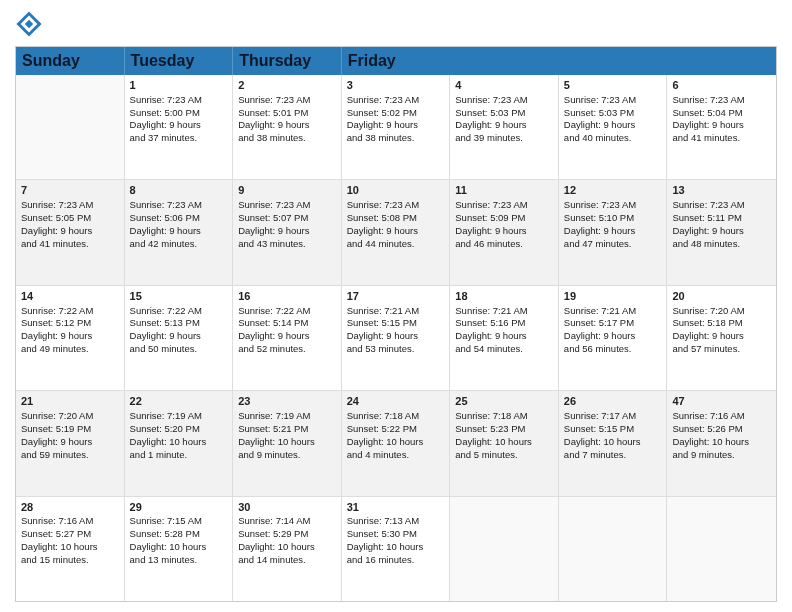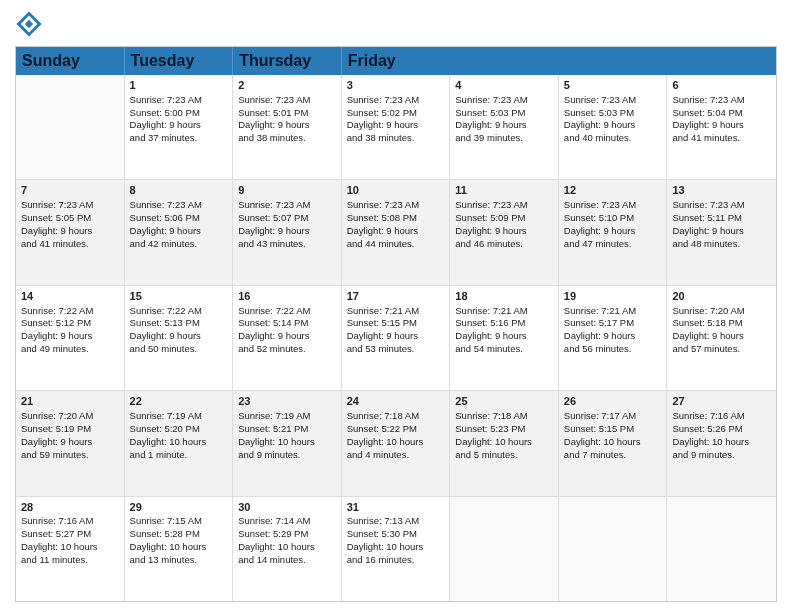--- a/index.html
+++ b/index.html
@@ -317,34 +317,34 @@
             <div>and 5 minutes.</div>
           </div>
           <div class="cal-cell">
             <span class="day-num">26</span>
             <div>Sunrise: 7:17 AM</div>
             <div>Sunset: 5:15 PM</div>
             <div>Daylight: 10 hours</div>
             <div>and 7 minutes.</div>
           </div>
           <div class="cal-cell">
-            <span class="day-num">27</span>
+            <span class="day-num">47</span>
             <div>Sunrise: 7:16 AM</div>
             <div>Sunset: 5:26 PM</div>
             <div>Daylight: 10 hours</div>
             <div>and 9 minutes.</div>
           </div>
         </div>
         <div class="cal-row">
           <div class="cal-cell">
             <span class="day-num">28</span>
             <div>Sunrise: 7:16 AM</div>
             <div>Sunset: 5:27 PM</div>
             <div>Daylight: 10 hours</div>
-            <div>and 11 minutes.</div>
+            <div>and 15 minutes.</div>
           </div>
           <div class="cal-cell">
             <span class="day-num">29</span>
             <div>Sunrise: 7:15 AM</div>
             <div>Sunset: 5:28 PM</div>
             <div>Daylight: 10 hours</div>
             <div>and 13 minutes.</div>
           </div>
           <div class="cal-cell">
             <span class="day-num">30</span>

